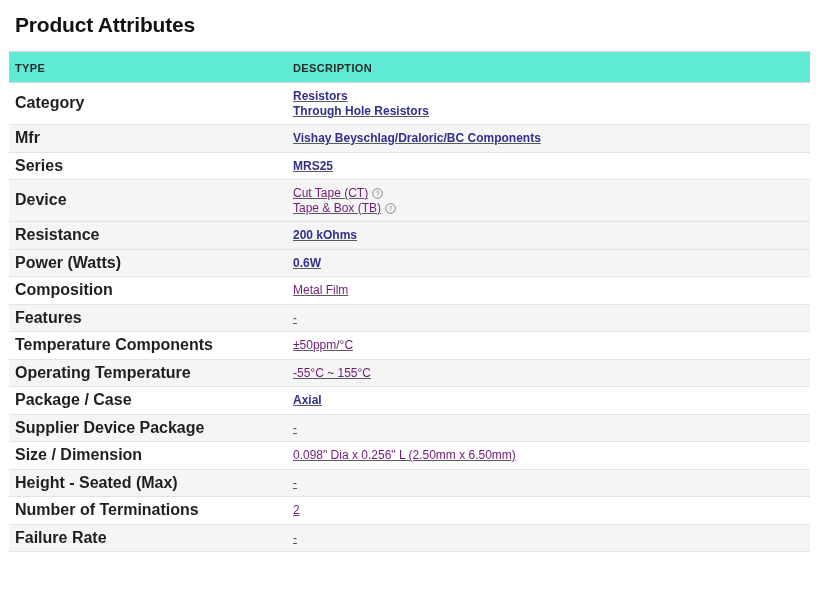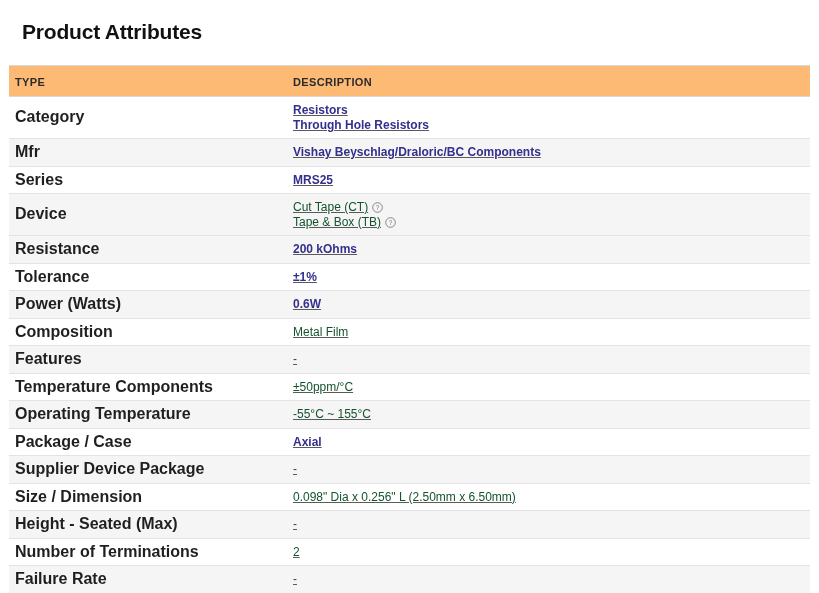--- a/index.html
+++ b/index.html
@@ -19,21 +19,21 @@
   .page {
     padding: 0 9px;
     box-sizing: border-box;
     width: 819px;
   }
   .page-title {
     font-size: 21px;
     font-weight: bold;
     color: #111111;
     letter-spacing: -0.2px;
-    margin: 11px;
+    margin: 4px;
     padding: 8px 0 10px 2px;
     line-height: 1.2;
   }
   table.attr-table {
     width: 801px;
     border-collapse: collapse;
     table-layout: fixed;
     font-size: 12px;
   }
   table.attr-table col.c-type { width: 278px; }
@@ -41,21 +41,21 @@
 
   table.attr-table thead th {
     text-align: left;
     font-size: 11px;
     font-weight: bold;
     color: #2b2b2b;
     letter-spacing: 0.35px;
     padding: 7px 6px 6px 6px;
     border-top: 1px solid #d8d8d8;
     border-bottom: 1px solid #d8d8d8;
-    background: #fdba74;
+    background: #5eead4;
     height: 17px;
     vertical-align: middle;
   }
   table.attr-table tbody td {
     padding: 6px 6px;
     border-bottom: 1px solid #e3e3e3;
     vertical-align: middle;
     line-height: 14.5px;
   }
   table.attr-table tbody tr.shade td {
@@ -79,21 +79,21 @@
     white-space: nowrap;
     text-decoration: underline;
   }
   .link {
     color: #332f8c;
     font-weight: bold;
     text-decoration: none;
     cursor: pointer;
   }
   .plainval {
-    color: #14532d;
+    color: #701a75;
     font-weight: normal;
   }
   .help-icon {
     display: inline-block;
     vertical-align: -2px;
     margin-left: 4px;
     width: 11px;
     height: 11px;
     cursor: pointer;
   }
@@ -149,26 +149,20 @@
                   <text x="8" y="11.6" text-anchor="middle" font-family="Liberation Sans, sans-serif" font-size="9.5" fill="#7b7b7b">?</text>
                 </svg></span></span>
           </td>
         </tr>
         <tr class="shade">
           <td class="type-cell">Resistance</td>
           <td class="desc-cell">
             <span class="val-line"><a class="link" href="#">200 kOhms</a></span>
           </td>
         </tr>
-        <tr class="plain">
-          <td class="type-cell">Tolerance</td>
-          <td class="desc-cell">
-            <span class="val-line"><a class="link" href="#">±1%</a></span>
-          </td>
-        </tr>
         <tr class="shade">
           <td class="type-cell">Power (Watts)</td>
           <td class="desc-cell">
             <span class="val-line"><a class="link" href="#">0.6W</a></span>
           </td>
         </tr>
         <tr class="plain">
           <td class="type-cell">Composition</td>
           <td class="desc-cell">
             <span class="val-line"><span class="plainval">Metal Film</span></span>

